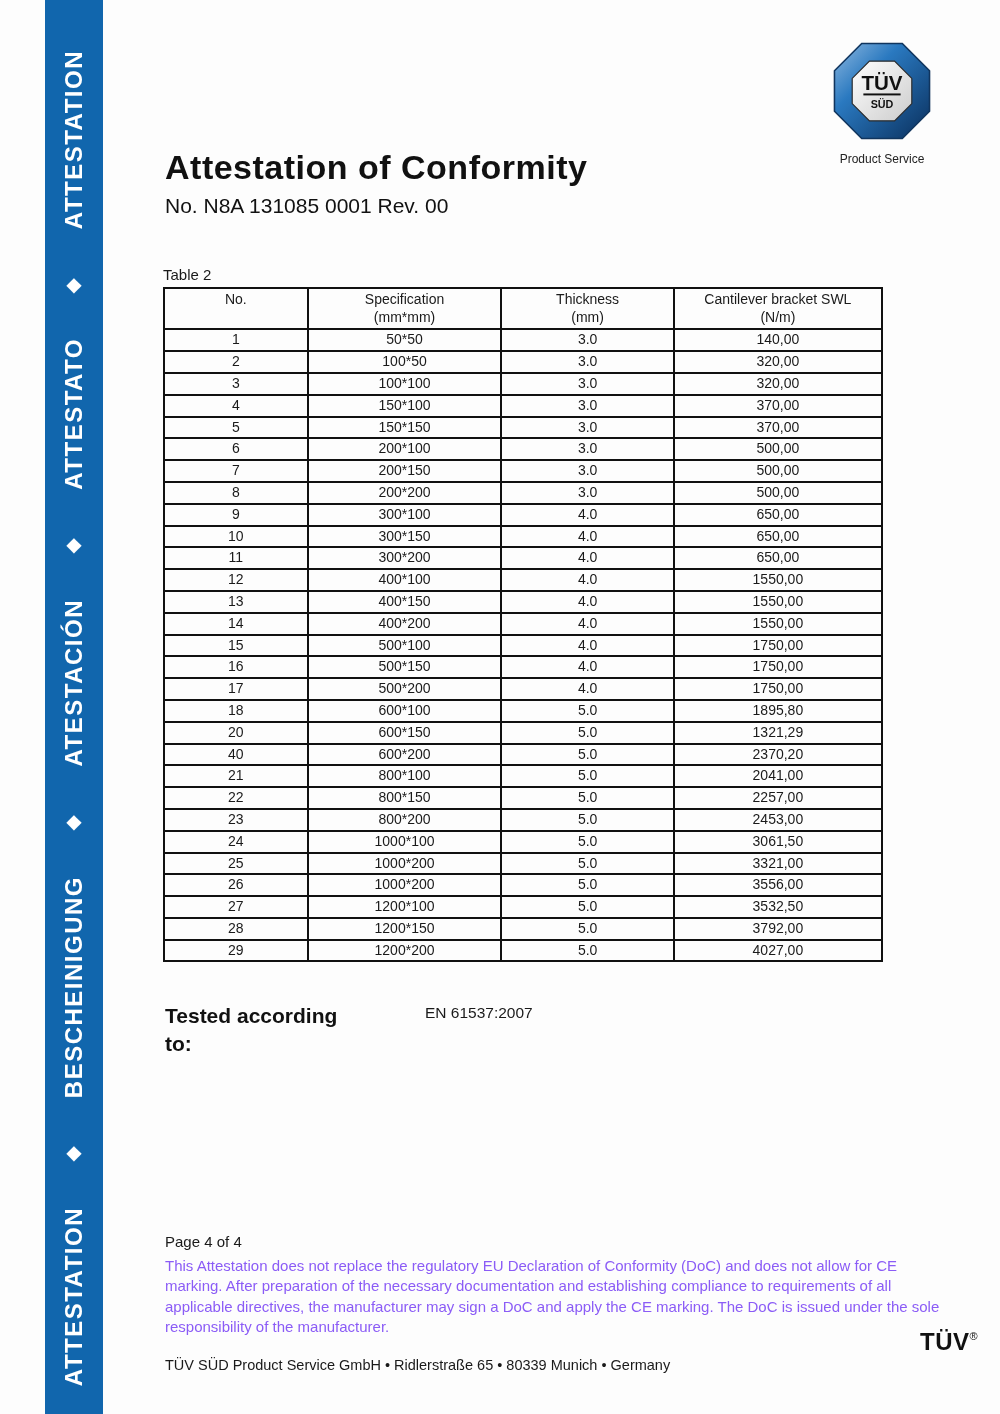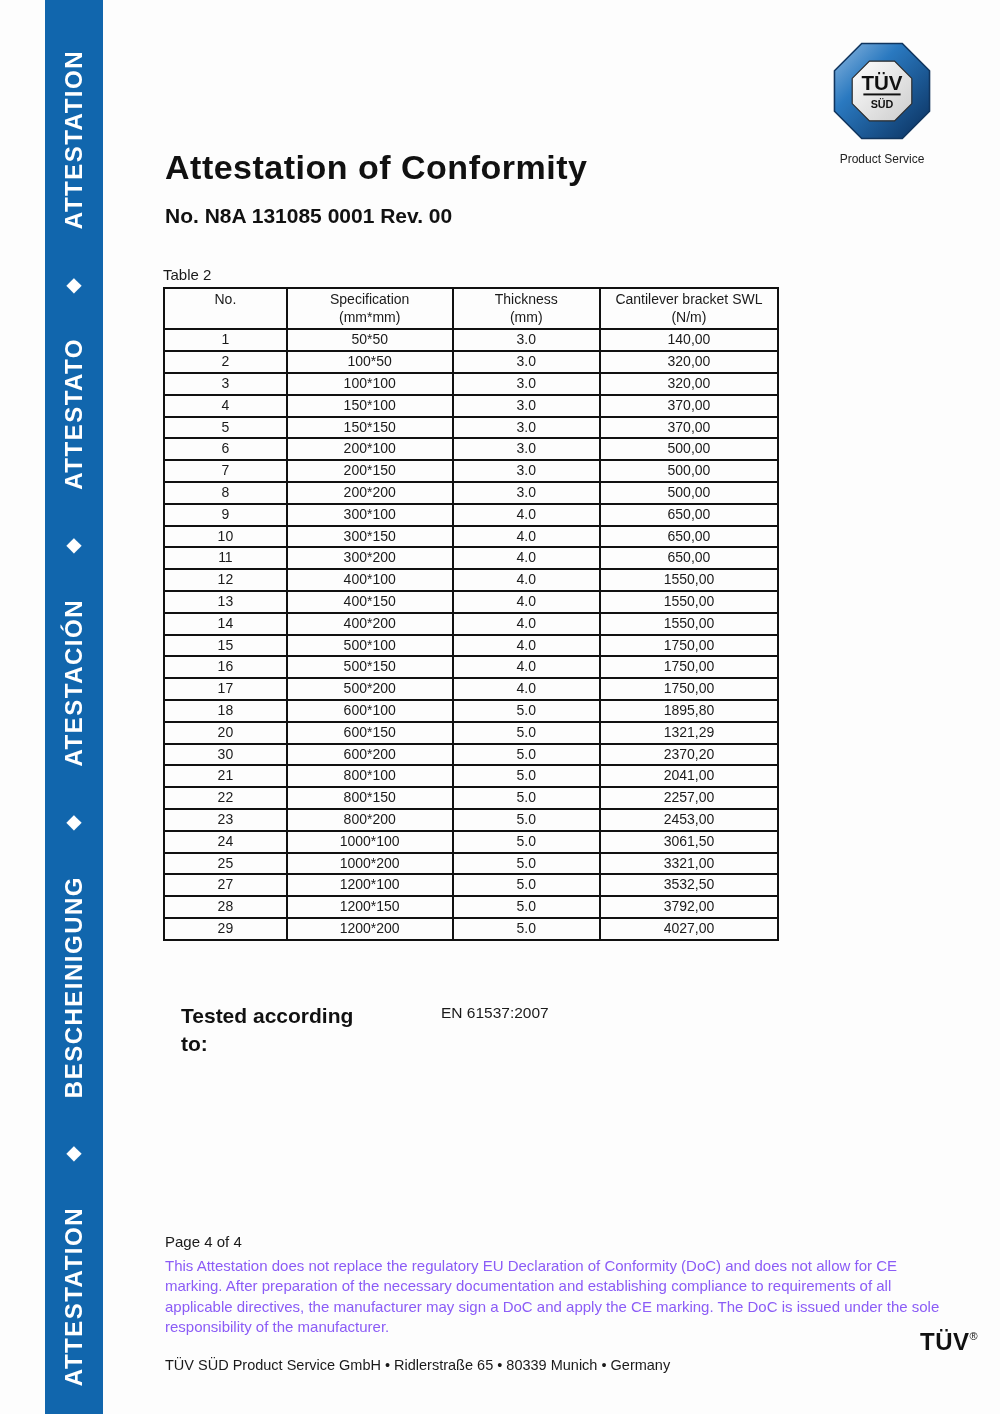--- a/index.html
+++ b/index.html
@@ -59,50 +59,50 @@
 
   
   .title-block { position: absolute; left: 165px; top: 148px; }
   .title-block h1 {
     font-size: 34px;
     font-weight: bold;
     letter-spacing: 0.5px;
     color: #111;
   }
   .doc-no {
-    margin-top: 17px;
+    margin-top: 7px;
     font-size: 21px;
-    font-weight: bold;
+    font-weight: normal;
     color: #111;
   }
 
   
   .table-block { position: absolute; left: 163px; top: 266px; width: 720px; }
   .table-label { font-size: 15px; margin-bottom: 4px; }
   table.spec {
     border-collapse: collapse;
-    width: 616px;
+    width: 720px;
     table-layout: fixed;
   }
   table.spec th, table.spec td {
     border: 2px solid #111;
     text-align: center;
     font-weight: normal;
     font-size: 14px;
     color: #1a1a1a;
   }
   table.spec th { vertical-align: top; padding: 1px 0 2px 0; line-height: 1.3; }
   table.spec td { padding: 0; height: 19.8px; line-height: 19.8px; }
   table.spec th:nth-child(1), table.spec td:nth-child(1) { width: 20%; }
   table.spec th:nth-child(2), table.spec td:nth-child(2) { width: 27%; }
   table.spec th:nth-child(3), table.spec td:nth-child(3) { width: 24%; }
   table.spec th:nth-child(4), table.spec td:nth-child(4) { width: 29%; }
 
   
-  .tested-block { position: absolute; left: 181px; top: 1002px; width: 600px; }
+  .tested-block { position: absolute; left: 165px; top: 1002px; width: 600px; }
   .tested-label {
     width: 190px;
     font-size: 21px;
     font-weight: bold;
     line-height: 1.32;
     color: #111;
   }
   .tested-value {
     position: absolute;
     left: 260px; top: 2px;
@@ -303,21 +303,21 @@
             <td>5.0</td>
             <td>1895,80</td>
           </tr>
           <tr>
             <td>20</td>
             <td>600*150</td>
             <td>5.0</td>
             <td>1321,29</td>
           </tr>
           <tr>
-            <td>30</td>
+            <td>40</td>
             <td>600*200</td>
             <td>5.0</td>
             <td>2370,20</td>
           </tr>
           <tr>
             <td>21</td>
             <td>800*100</td>
             <td>5.0</td>
             <td>2041,00</td>
           </tr>
@@ -337,20 +337,26 @@
             <td>24</td>
             <td>1000*100</td>
             <td>5.0</td>
             <td>3061,50</td>
           </tr>
           <tr>
             <td>25</td>
             <td>1000*200</td>
             <td>5.0</td>
             <td>3321,00</td>
+          </tr>
+          <tr>
+            <td>26</td>
+            <td>1000*200</td>
+            <td>5.0</td>
+            <td>3556,00</td>
           </tr>
           <tr>
             <td>27</td>
             <td>1200*100</td>
             <td>5.0</td>
             <td>3532,50</td>
           </tr>
           <tr>
             <td>28</td>
             <td>1200*150</td>

